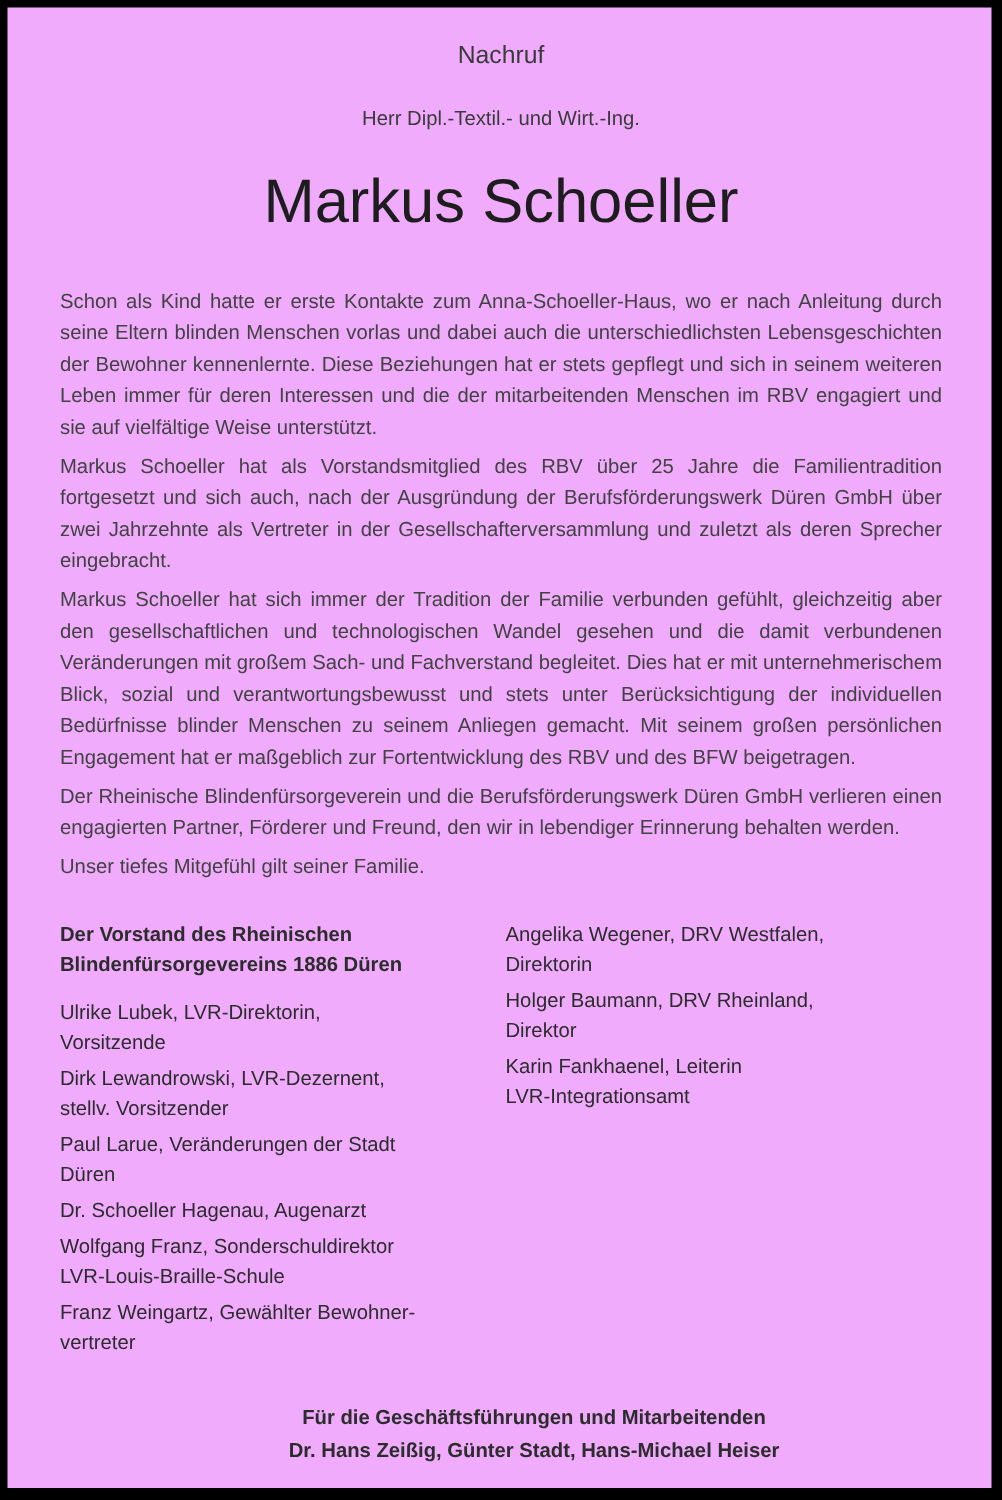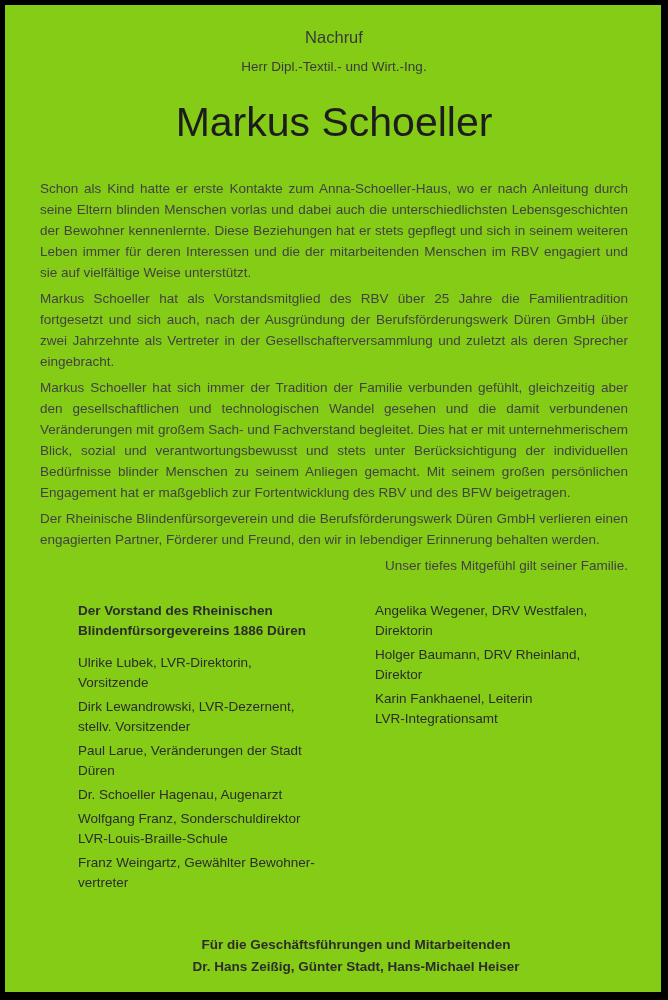--- a/index.html
+++ b/index.html
@@ -9,36 +9,36 @@
     font-family: "Liberation Sans", sans-serif;
   }
   .frame {
     position: relative;
     width: 668px;
     height: 1000px;
     box-sizing: border-box;
     border-style: solid;
     border-color: #000000;
     border-width: 5px 7px 8px 5px;
-    background: #84cc16;
+    background: #f0abfc;
     overflow: hidden;
   }
   .content {
     padding: 0 33px 0 35px;
     color: #3f3f3f;
   }
   .kicker {
     margin-top: 22px;
     text-align: center;
     font-size: 16.5px;
     line-height: 20px;
     color: #3a3a3a;
   }
   .subtitle {
-    margin-top: 12px;
+    margin-top: 24px;
     text-align: center;
     font-size: 13.5px;
     line-height: 16px;
     color: #3a3a3a;
   }
   .main-title {
     margin-top: 23px;
     text-align: center;
     font-size: 41px;
     line-height: 48px;
@@ -49,27 +49,26 @@
     margin-top: 32px;
   }
   .para {
     margin: 0 0 5px 0;
     font-size: 13.5px;
     line-height: 21px;
     text-align: justify;
     color: #424242;
   }
   .para:last-child {
-    text-align: right;
+    text-align: left;
   }
   .columns {
     display: flex;
     margin-top: 25px;
     color: #2c2c2c;
-    margin-left: 38px;
   }
   .col-left  { width: 297px; flex: 0 0 auto; }
   .col-right { flex: 1 1 auto; }
   .col-header {
     font-weight: bold;
     font-size: 13.5px;
     line-height: 20px;
     white-space: pre-line;
     margin: 0 0 12px 0;
   }

